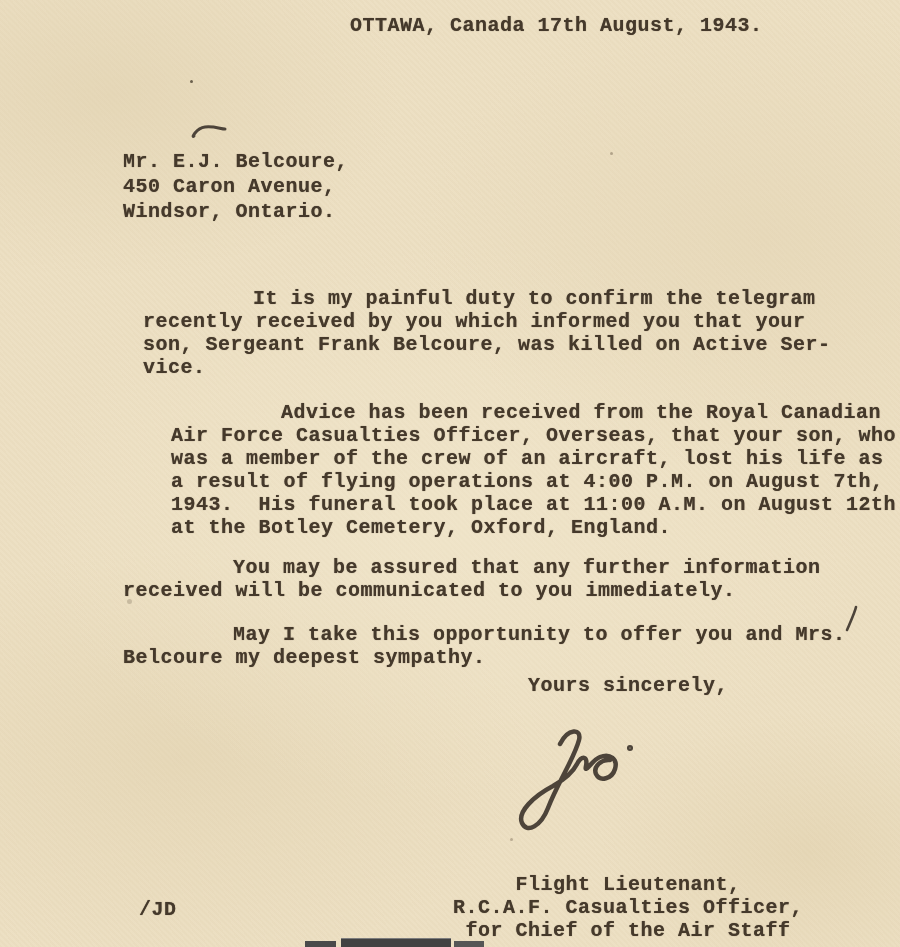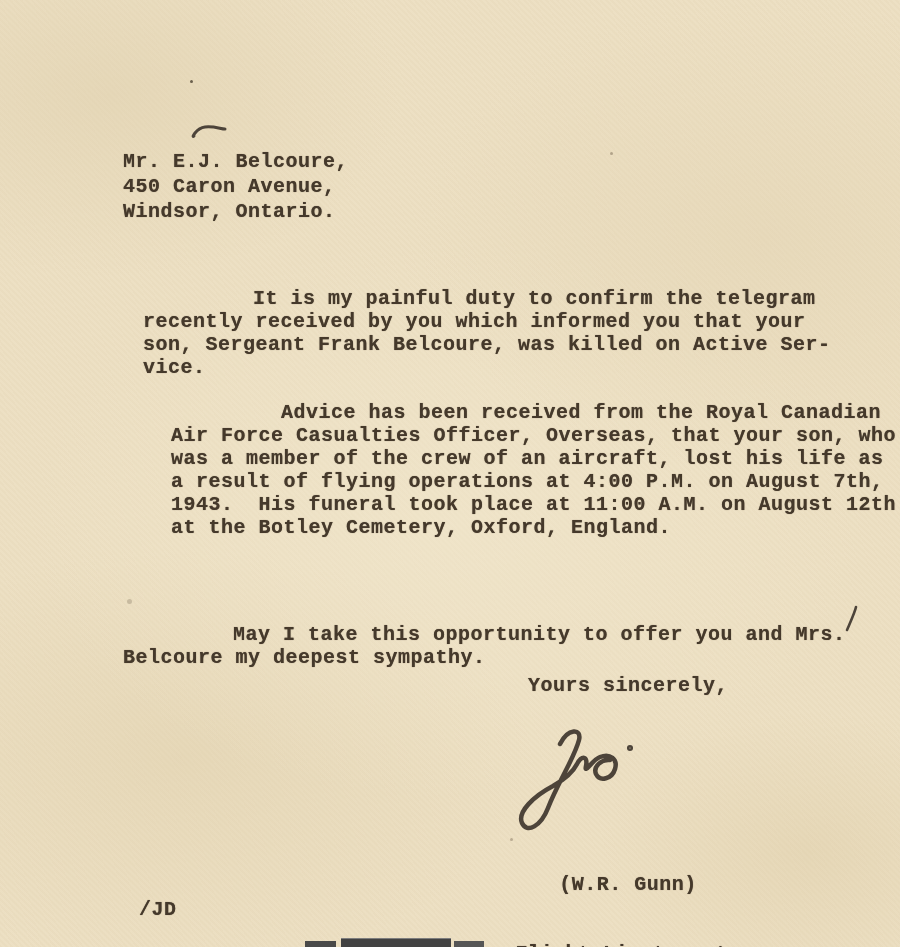--- a/index.html
+++ b/index.html
@@ -39,20 +39,21 @@
     box-shadow: 420px 72px 0 0 rgba(110,96,76,.45),
                 -62px 520px 0 1px rgba(120,105,85,.30),
                 320px 758px 0 0 rgba(110,95,75,.40),
                 598px 420px 0 0 rgba(120,105,85,.35); }
 </style>
 </head>
 <body>
 
 <div class="page">
 
+  <div class="line" style="left:350px; top:14px;">OTTAWA, Canada 17th August, 1943.</div>
 
   <svg class="ink-svg" style="left:190px; top:122px;" width="40" height="20" viewBox="0 0 40 20">
     <path d="M 4 14 C 1 17, 6 6, 15 5 C 24 4, 31 7, 35 7" stroke-width="3"></path>
   </svg>
 
   <div class="block recipient" style="left:123px; top:149px;">Mr. E.J. Belcoure,
 450 Caron Avenue,
 Windsor, Ontario.</div>
 
 
@@ -61,41 +62,42 @@
 son, Sergeant Frank Belcoure, was killed on Active Ser-
 vice.</div>
 
   <div class="para" style="top:401px;margin-left:48px;">Advice has been received from the Royal Canadian
 Air Force Casualties Officer, Overseas, that your son, who
 was a member of the crew of an aircraft, lost his life as
 a result of flying operations at 4:00 P.M. on August 7th,
 1943.  His funeral took place at 11:00 A.M. on August 12th
 at the Botley Cemetery, Oxford, England.</div>
 
+  <div class="para" style="top:556px;">You may be assured that any further information
+received will be communicated to you immediately.</div>
 
   <div class="para" style="top:623px;">May I take this opportunity to offer you and Mrs.
 Belcoure my deepest sympathy.</div>
 
   <svg class="ink-svg" style="left:843px; top:604px;" width="18" height="30" viewBox="0 0 18 30">
     <path d="M 13 3 C 12 8, 7 19, 4 26" stroke-width="2.6"></path>
   </svg>
 
   <div class="line valediction">Yours sincerely,</div>
 
   <svg class="ink-svg" style="left:500px; top:722px;" width="160" height="112" viewBox="0 0 160 112">
     <path d="M 60 22 C 68 6, 82 6, 79 18 C 74 37, 58 60, 48 86
              C 41 104, 27 112, 22 101 C 17 90, 34 74, 53 64
              C 67 56, 74 48, 77 42 C 82 33, 88 34, 86 44
              C 84 53, 92 38, 100 35 C 110 31, 118 37, 115 47
              C 112 57, 100 60, 96 52 C 93 45, 101 37, 110 38" stroke-width="4.5"></path>
     <circle cx="130" cy="26" r="1.8" stroke-width="2.5"></circle>
   </svg>
 
   <div class="sigblock">
-    <div>(W.R. Gunn)</div>
     <div>Flight Lieutenant,
 R.C.A.F. Casualties Officer,
 for Chief of the Air Staff</div>
   </div>
 
   <div class="line typist">/JD</div>
 
   <div class="artifact a1"></div>
   <div class="artifact a2"></div>
   <div class="artifact a3"></div>

